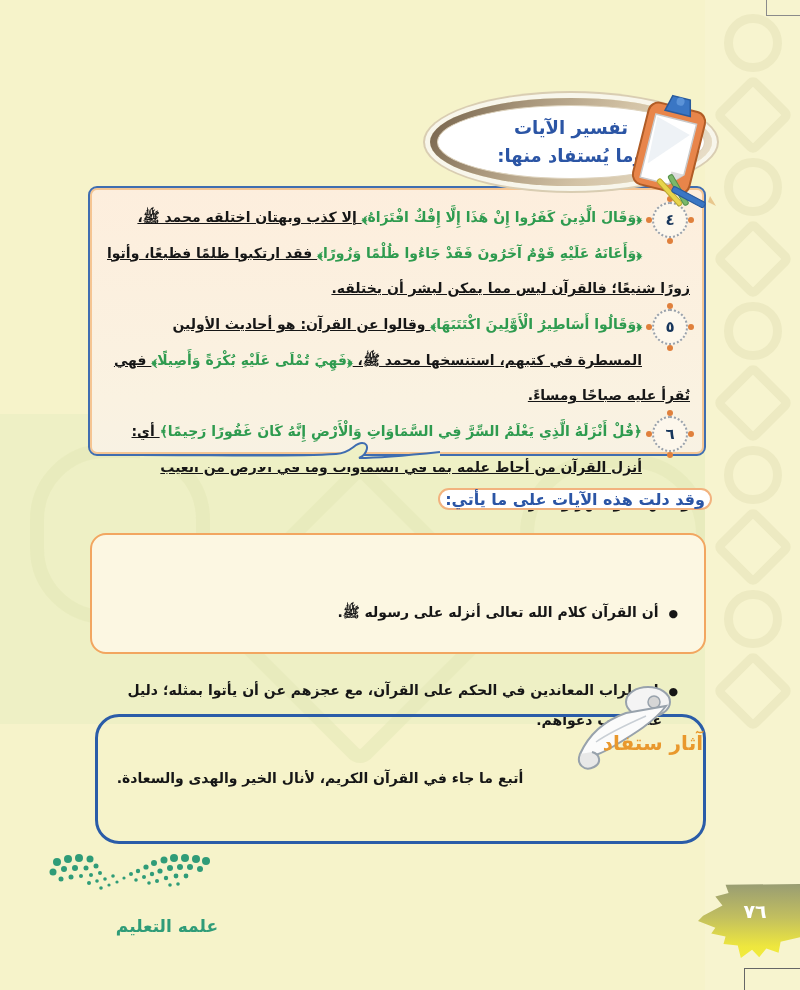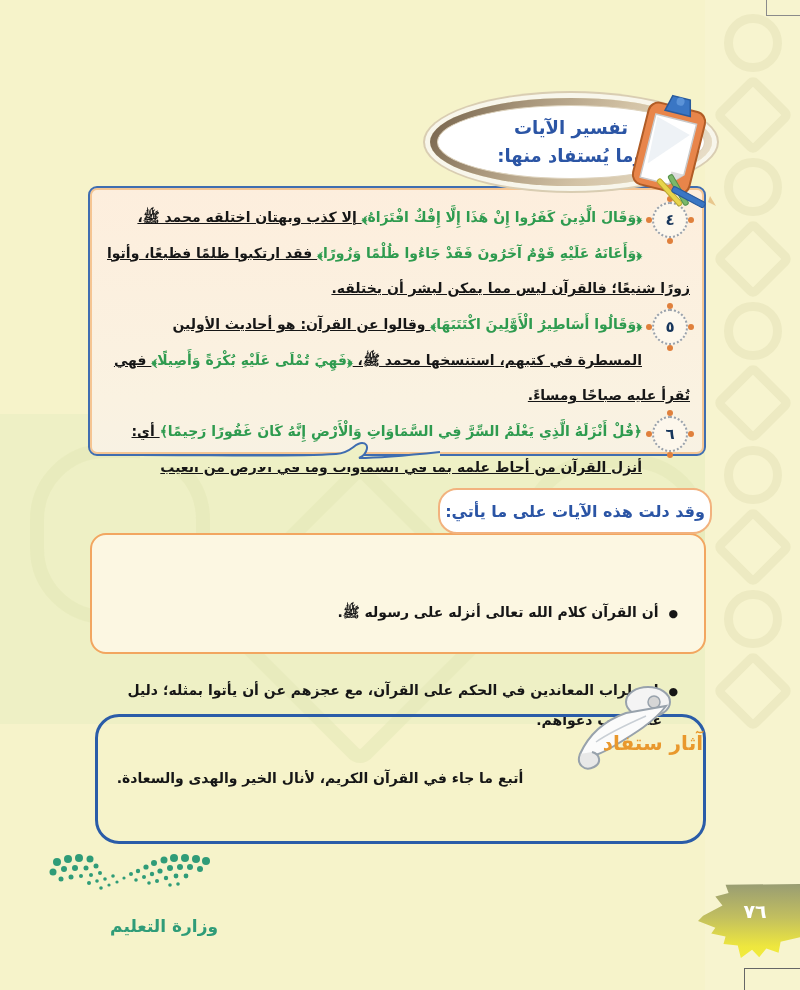--- a/index.html
+++ b/index.html
@@ -72,21 +72,21 @@
     color:#17365c; font-size:15px; font-weight:bold;
     display:flex; align-items:center; justify-content:center;
     box-shadow:0 -21px 0 -15px #e0803c, 0 21px 0 -15px #e0803c,
                -21px 0 0 -15px #e0803c, 21px 0 0 -15px #e0803c;
   }
   .seg.q { color:#2e9b4f; }
   .seg.t { color:#161616;text-decoration:underline; }
   .swoosh { position:absolute; top:441px; left:140px; z-index:2; }
   
   .indic-head {
-    position:absolute; top:488px; right:88px; width:274px; height:46px;
+    position:absolute; top:488px; right:88px; width:274px; height:22px;
     background:#ffffff; border:2px solid #f2b27e; border-radius:19px;
     color:#2b55a5; font-weight:bold; font-size:16px;
     display:flex; align-items:center; justify-content:center; z-index:2;
   }
   .bullets-box {
     position:absolute; top:533px; left:90px; width:616px; height:121px;
     background:#fcf7e2; border:2px solid #f2a660; border-radius:16px;
     padding:14px 26px 0 26px; z-index:1;
   }
   .bullet {
@@ -244,18 +244,18 @@
       <circle cx="147" cy="17" r="3"></circle>
       <circle cx="157" cy="19" r="3"></circle>
     <circle cx="106" cy="33" r="1.8"></circle>
       <circle cx="114" cy="31" r="2"></circle>
       <circle cx="123" cy="28" r="2.2"></circle>
       <circle cx="133" cy="26" r="2.4"></circle>
       <circle cx="143" cy="26" r="2.4"></circle>
     <circle cx="127" cy="35" r="1.8"></circle>
       <circle cx="135" cy="34" r="1.8"></circle>
   </svg>
-  <div class="ministry-text">وزارة التعليم</div>
+  <div class="ministry-text">علمه التعليم</div>
 </div>
 
 <div class="page-num">
   <span>٧٦</span>
 </div>
 
 </body></html>

